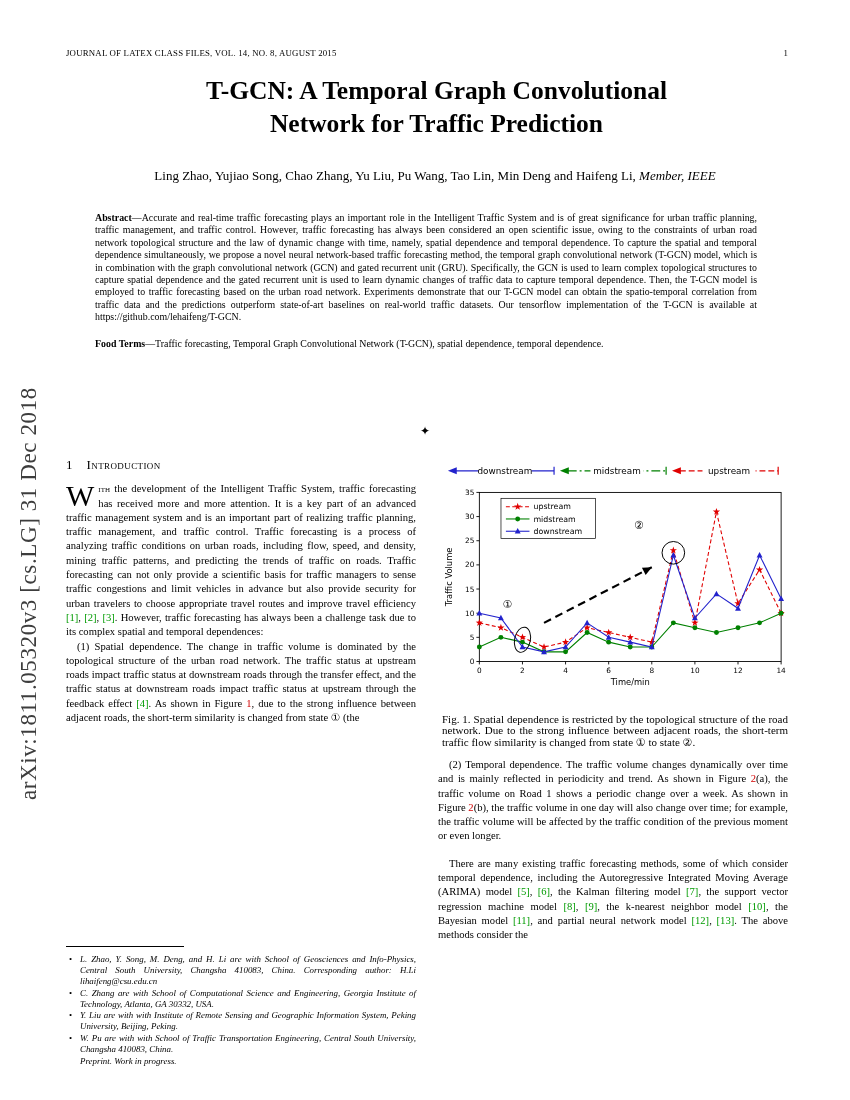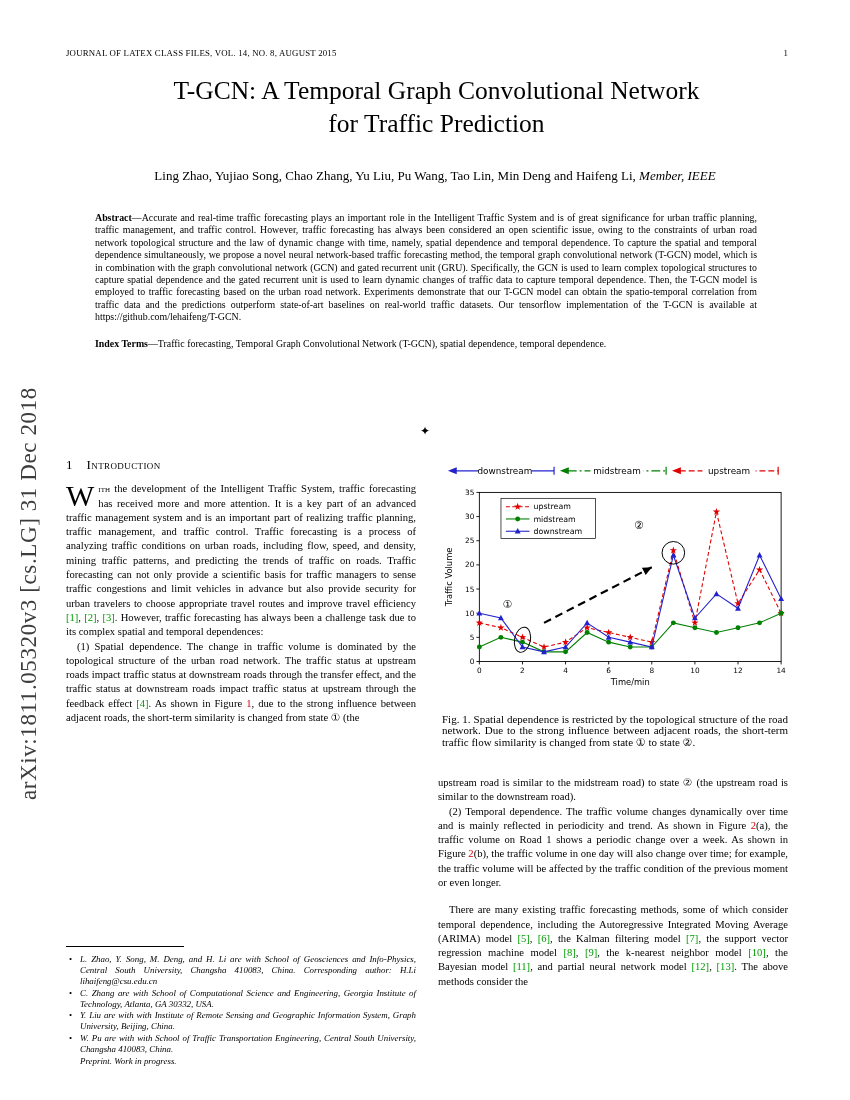--- a/index.html
+++ b/index.html
@@ -3,21 +3,21 @@
 <meta charset="utf-8">
 <title>Paper</title>
 <style>
   html,body{margin:0;padding:0;background:#e8e8e8;}
   .page{position:relative;width:850px;height:1100px;margin:0 auto;background:#ffffff;
         font-family:"Liberation Serif",serif;color:#000;overflow:hidden;}
   .arxiv{position:absolute;left:16px;top:800px;transform:rotate(-90deg);transform-origin:top left;
          font-size:23px;color:#3d3d3d;letter-spacing:0.6px;white-space:nowrap;font-family:"Liberation Serif",serif;}
   .runhead{position:absolute;top:48px;left:66px;right:62px;display:flex;justify-content:space-between;
            font-size:8.8px;letter-spacing:0.2px;}
-  .title{position:absolute;top:74px;left:0;right:0;text-align:center;font-size:25.5px;line-height:1.3;font-weight:normal;padding-left:23px;}
+  .title{position:absolute;top:74px;left:0;right:0;text-align:center;font-size:25.5px;line-height:1.3;font-weight:bold;padding-left:23px;}
   .title-inner{display:inline-block;max-width:545px;}
   .authors{position:absolute;top:168px;left:0;right:0;text-align:center;font-size:13px;padding-left:20px;}
   .it{font-style:italic;}
   .b{font-weight:bold;}
   .sc{font-variant:small-caps;margin-top:31px;}
   .front{position:absolute;top:212px;left:95px;right:93px;font-size:9.9px;line-height:12.4px;text-align:justify;}
   .index-terms{margin-top:14px;}
   .sep{position:absolute;top:424px;left:0;right:0;text-align:center;font-size:12px;}
   .columns{position:absolute;top:455px;left:66px;right:62px;bottom:33px;display:flex;gap:22px;}
   .col{flex:1;min-width:0;font-size:10.6px;line-height:14.3px;text-align:justify;display:flex;flex-direction:column;}
@@ -54,39 +54,39 @@
   </div>
 
   <div class="title">
     <span class="title-inner">T-GCN: A Temporal Graph Convolutional Network for Traffic Prediction</span>
   </div>
 
   <div class="authors"><span>Ling Zhao, Yujiao Song, Chao Zhang, Yu Liu, Pu Wang, Tao Lin, Min Deng and Haifeng Li, </span><span class="it">Member, IEEE</span></div>
 
   <div class="front">
     <div class="abstract"><span class="b">Abstract</span><span>—Accurate and real-time traffic forecasting plays an important role in the Intelligent Traffic System and is of great significance for urban traffic planning, traffic management, and traffic control. However, traffic forecasting has always been considered an open scientific issue, owing to the constraints of urban road network topological structure and the law of dynamic change with time, namely, spatial dependence and temporal dependence. To capture the spatial and temporal dependence simultaneously, we propose a novel neural network-based traffic forecasting method, the temporal graph convolutional network (T-GCN) model, which is in combination with the graph convolutional network (GCN) and gated recurrent unit (GRU). Specifically, the GCN is used to learn complex topological structures to capture spatial dependence and the gated recurrent unit is used to learn dynamic changes of traffic data to capture temporal dependence. Then, the T-GCN model is employed to traffic forecasting based on the urban road network. Experiments demonstrate that our T-GCN model can obtain the spatio-temporal correlation from traffic data and the predictions outperform state-of-art baselines on real-world traffic datasets. Our tensorflow implementation of the T-GCN is available at https://github.com/lehaifeng/T-GCN.</span></div>
-    <div class="index-terms"><span class="b">Index Terms</span><span>—Traffic forecasting, Temporal Graph Convolutional Network (T-GCN), spatial dependence, temporal dependence.</span></div>
+    <div class="index-terms"><span class="b">Food Terms</span><span>—Traffic forecasting, Temporal Graph Convolutional Network (T-GCN), spatial dependence, temporal dependence.</span></div>
   </div>
 
   <div class="sep">✦</div>
 
   <div class="columns">
 
     <div class="col">
       <h2 class="sec">
         <span class="num">1</span><span class="sct">Introduction</span>
       </h2>
       <p><span class="dropcap">W</span><span class="sc">ith</span><span> the development of the Intelligent Traffic System, traffic forecasting has received more and more attention. It is a key part of an advanced traffic management system and is an important part of realizing traffic planning, traffic management, and traffic control. Traffic forecasting is a process of analyzing traffic conditions on urban roads, including flow, speed, and density, mining traffic patterns, and predicting the trends of traffic on roads. Traffic forecasting can not only provide a scientific basis for traffic managers to sense traffic congestions and limit vehicles in advance but also provide security for urban travelers to choose appropriate travel routes and improve travel efficiency </span><span class="cite">[1]</span><span>, </span><span class="cite">[2]</span><span>, </span><span class="cite">[3]</span><span>. However, traffic forecasting has always been a challenge task due to its complex spatial and temporal dependences:</span></p>
       <p class="ind"><span>(1) Spatial dependence. The change in traffic volume is dominated by the topological structure of the urban road network. The traffic status at upstream roads impact traffic status at downstream roads through the transfer effect, and the traffic status at downstream roads impact traffic status at upstream through the feedback effect </span><span class="cite">[4]</span><span>. As shown in Figure </span><span class="ref">1</span><span>, due to the strong influence between adjacent roads, the short-term similarity is changed from state ① (the</span></p>
 
       <div class="fnblock">
         <div class="fnrule"></div>
         <div class="fn">L. Zhao, Y. Song, M. Deng, and H. Li are with School of Geosciences and Info-Physics, Central South University, Changsha 410083, China. Corresponding author: H.Li lihaifeng@csu.edu.cn</div>
         <div class="fn">C. Zhang are with School of Computational Science and Engineering, Georgia Institute of Technology, Atlanta, GA 30332, USA.</div>
-        <div class="fn">Y. Liu are with with Institute of Remote Sensing and Geographic Information System, Graph University, Beijing, China.</div>
+        <div class="fn">Y. Liu are with with Institute of Remote Sensing and Geographic Information System, Peking University, Beijing, Peking.</div>
         <div class="fn">W. Pu are with with School of Traffic Transportation Engineering, Central South University, Changsha 410083, China.</div>
         <div class="preprint">Preprint. Work in progress.</div>
       </div>
     </div>
 
     <div class="col">
       <figure>
         <svg id="fig1" xmlns="http://www.w3.org/2000/svg" viewBox="0 0 352 252">
             <line x1="14" y1="12" x2="114" y2="12" stroke="#2222cc" stroke-width="1.2"></line>
             <polygon points="6,12 15,8.5 15,15.5" fill="#2222cc"></polygon>
@@ -198,19 +198,18 @@
             <text x="93" y="76.2" font-size="8">downstream</text>
             <ellipse cx="81.85714285714286" cy="183.8857142857143" rx="8" ry="13" fill="none" stroke="#000" stroke-width="1" transform="rotate(12 81.85714285714286 183.8857142857143)"></ellipse>
             <text x="66.50714285714287" y="151.94285714285715" font-size="11" text-anchor="middle">①</text>
             <circle cx="235.35714285714286" cy="95.42857142857142" r="11.5" fill="none" stroke="#000" stroke-width="1"></circle>
             <text x="200.27142857142857" y="70.85714285714286" font-size="11" text-anchor="middle">②</text>
             <line x1="103.78571428571428" y1="166.68571428571428" x2="213.42857142857142" y2="110.17142857142856" stroke="#000" stroke-width="2.2" stroke-dasharray="8,5"></line>
             <polygon points="213.42857142857142,110.17142857142856 207.2,118.0 203.4,110.7" fill="#000"></polygon>
           </svg>
         <figcaption><span>Fig. 1. Spatial dependence is restricted by the topological structure of the road network. Due to the strong influence between adjacent roads, the short-term traffic flow similarity is changed from state ① to state ②.</span></figcaption>
       </figure>
-      <p class="rp1"><span>upstream road is similar to the midstream road) to state ② (the upstream road is similar to the downstream road).</span></p>
       <p class="ind"><span>(2) Temporal dependence. The traffic volume changes dynamically over time and is mainly reflected in periodicity and trend. As shown in Figure </span><span class="ref">2</span><span>(a), the traffic volume on Road 1 shows a periodic change over a week. As shown in Figure </span><span class="ref">2</span><span>(b), the traffic volume in one day will also change over time; for example, the traffic volume will be affected by the traffic condition of the previous moment or even longer.</span></p>
       <p class="ind gap"><span>There are many existing traffic forecasting methods, some of which consider temporal dependence, including the Autoregressive Integrated Moving Average (ARIMA) model </span><span class="cite">[5]</span><span>, </span><span class="cite">[6]</span><span>, the Kalman filtering model </span><span class="cite">[7]</span><span>, the support vector regression machine model </span><span class="cite">[8]</span><span>, </span><span class="cite">[9]</span><span>, the k-nearest neighbor model </span><span class="cite">[10]</span><span>, the Bayesian model </span><span class="cite">[11]</span><span>, and partial neural network model </span><span class="cite">[12]</span><span>, </span><span class="cite">[13]</span><span>. The above methods consider the</span></p>
     </div>
 
   </div>
 </div>
 
 </body></html>

